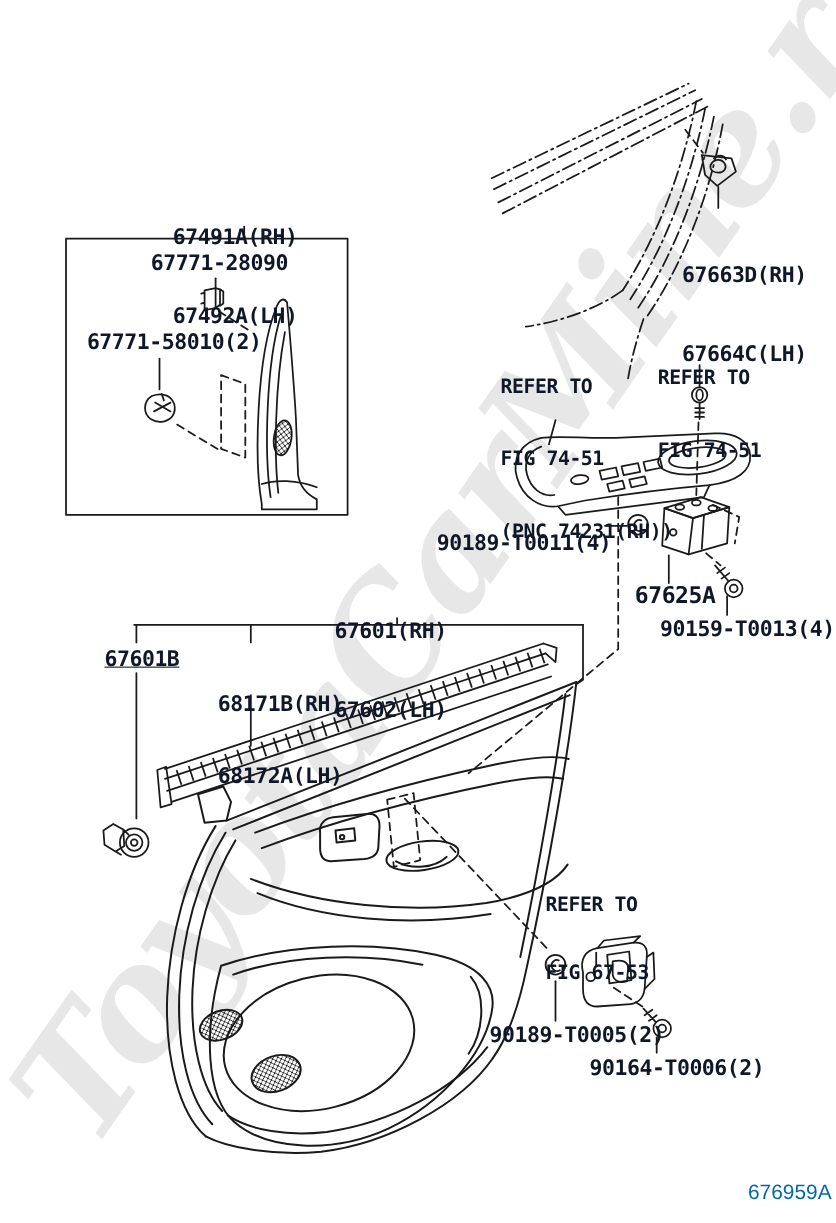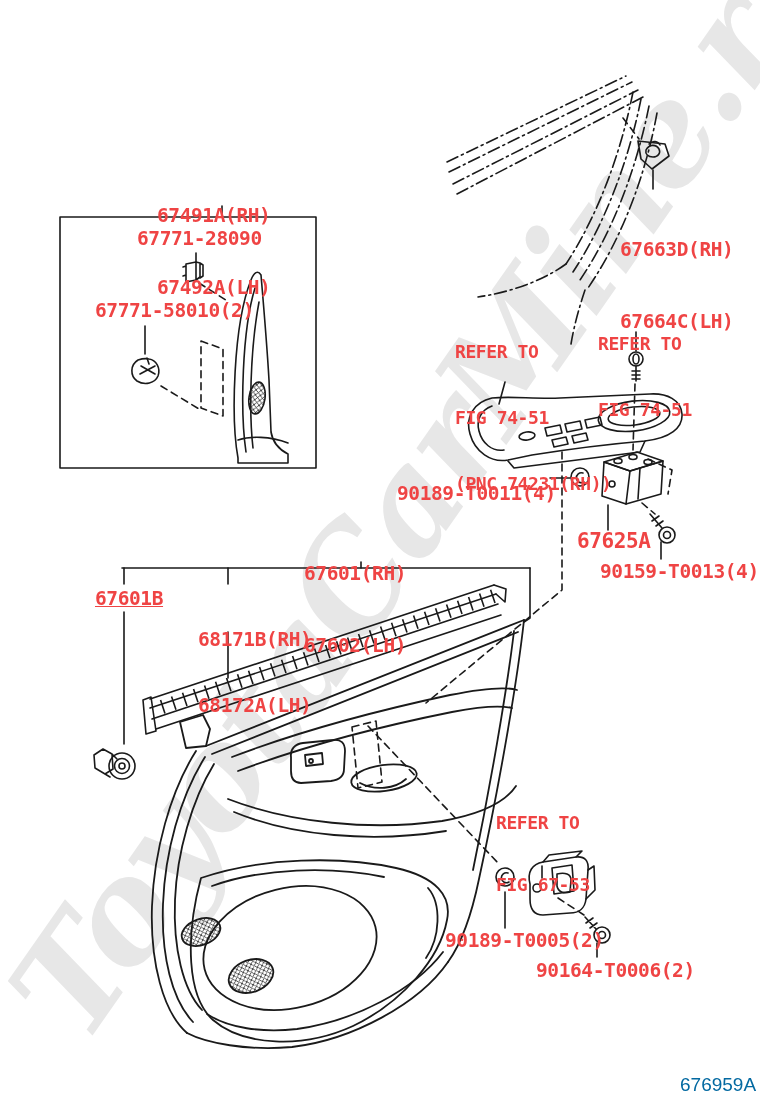--- a/index.html
+++ b/index.html
@@ -4,21 +4,21 @@
 <style>
   html,body{margin:0;padding:0;background:#fff;}
   #stage{position:relative;width:760px;height:1112px;background:#fff;overflow:hidden;
          font-family:"DejaVu Sans Mono",monospace;}
   .wm{position:absolute;left:-190px;top:462px;width:1150px;height:190px;
       text-align:center;transform:rotate(-55deg);transform-origin:center;
       font-family:"DejaVu Serif",serif;font-style:italic;font-weight:bold;
       font-size:138px;color:#e7e7e7;letter-spacing:-4px;white-space:pre;user-select:none;}
   svg{position:absolute;left:0;top:0;}
   .pl{position:absolute;font-family:"DejaVu Sans Mono",monospace;font-weight:bold;
-      font-size:19.5px;line-height:23px;letter-spacing:-0.4px;color:#ef4444;white-space:pre;}
+      font-size:19.5px;line-height:23px;letter-spacing:-0.4px;color:#0f172a;white-space:pre;}
   .lh24{line-height:24px;}
   .ref{font-size:18px;line-height:22px;}
   .ref2{font-size:18px;line-height:20.5px;}
   .big{font-size:21px;text-align:right;}
   .figcode{position:absolute;font-family:"Liberation Sans",sans-serif;
       font-size:19px;color:#0369a1;letter-spacing:0;}
 </style>
 </head>
 <body>
 
@@ -206,21 +206,21 @@
     </g>
   </svg>
 
   <div class="pl lh24" style="left:157px;top:156px;">
     <div>67491A(RH)</div>
     <div>67492A(LH)</div>
   </div>
 
   <div class="pl" style="left:137px;top:227px;">67771-28090</div>
 
-  <div class="pl" style="left:95px;top:299px;">67771-58010(2)</div>
+  <div class="pl" style="left:79px;top:299px;">67771-58010(2)</div>
 
   <div class="pl lh24" style="left:620px;top:190px;">
     <div>67663D(RH)</div>
     <div>67664C(LH)</div>
   </div>
 
   <div class="pl ref" style="left:598px;top:289px;">
     <div>REFER TO</div>
     <div>FIG 74-51</div>
   </div>

